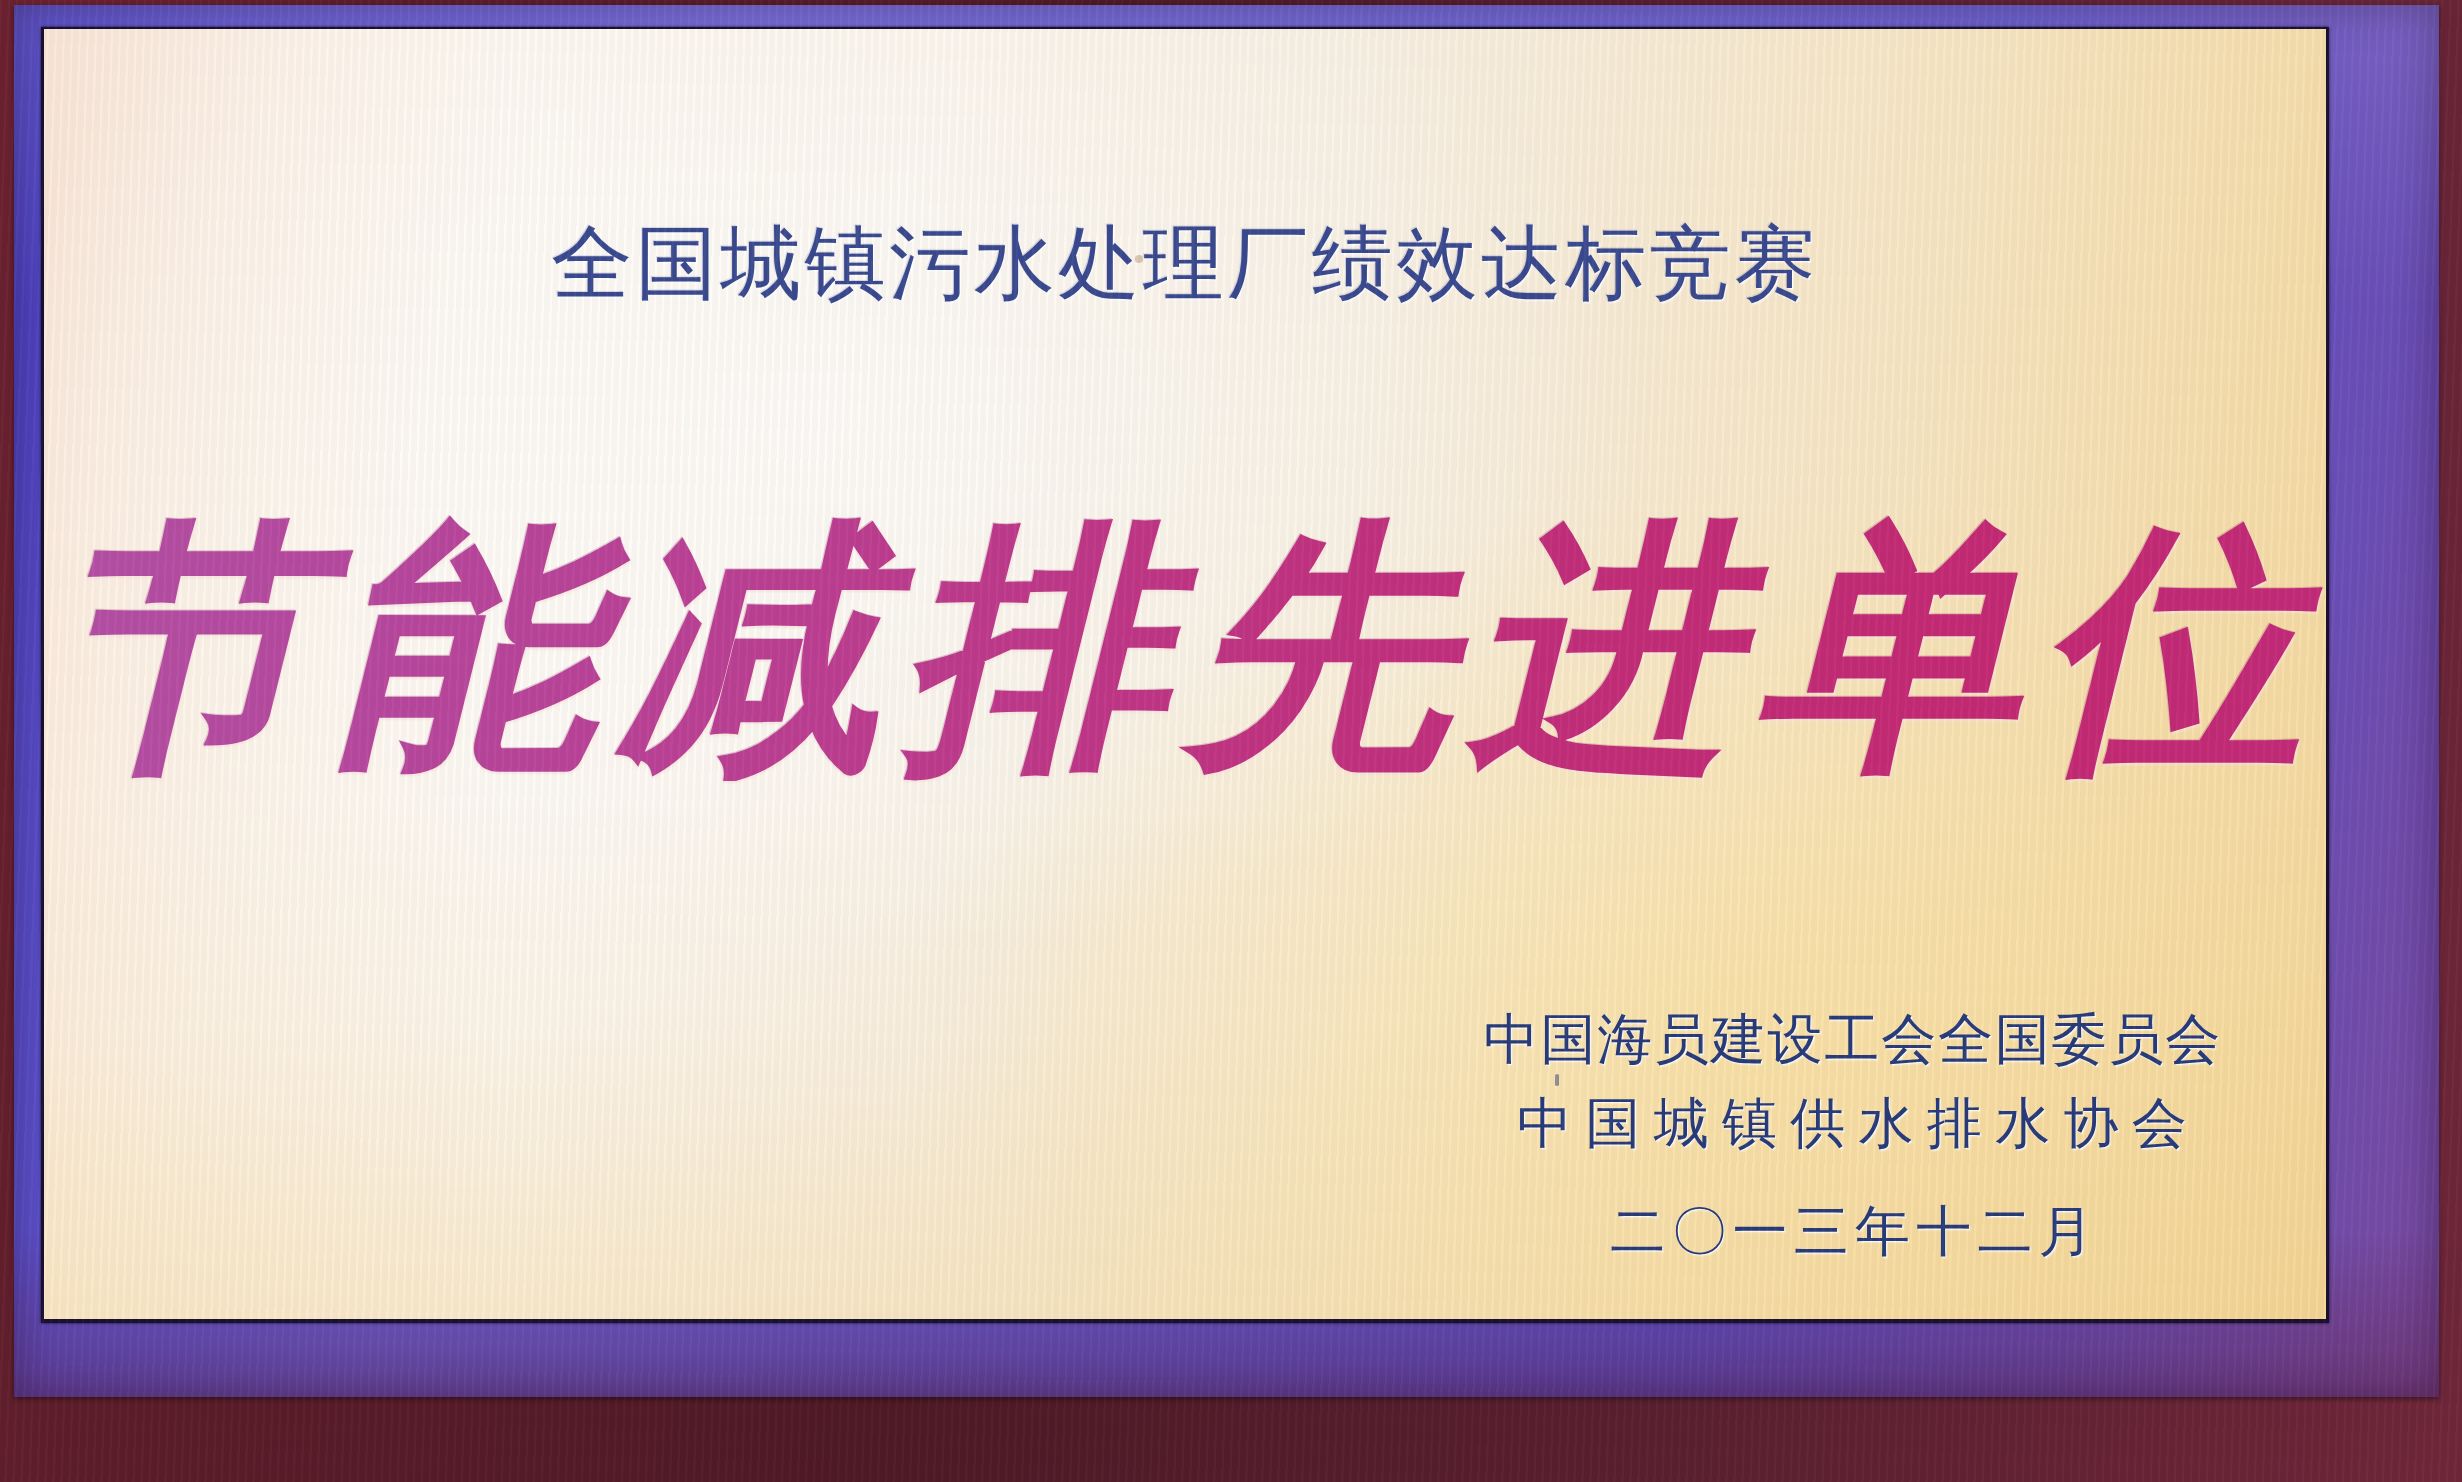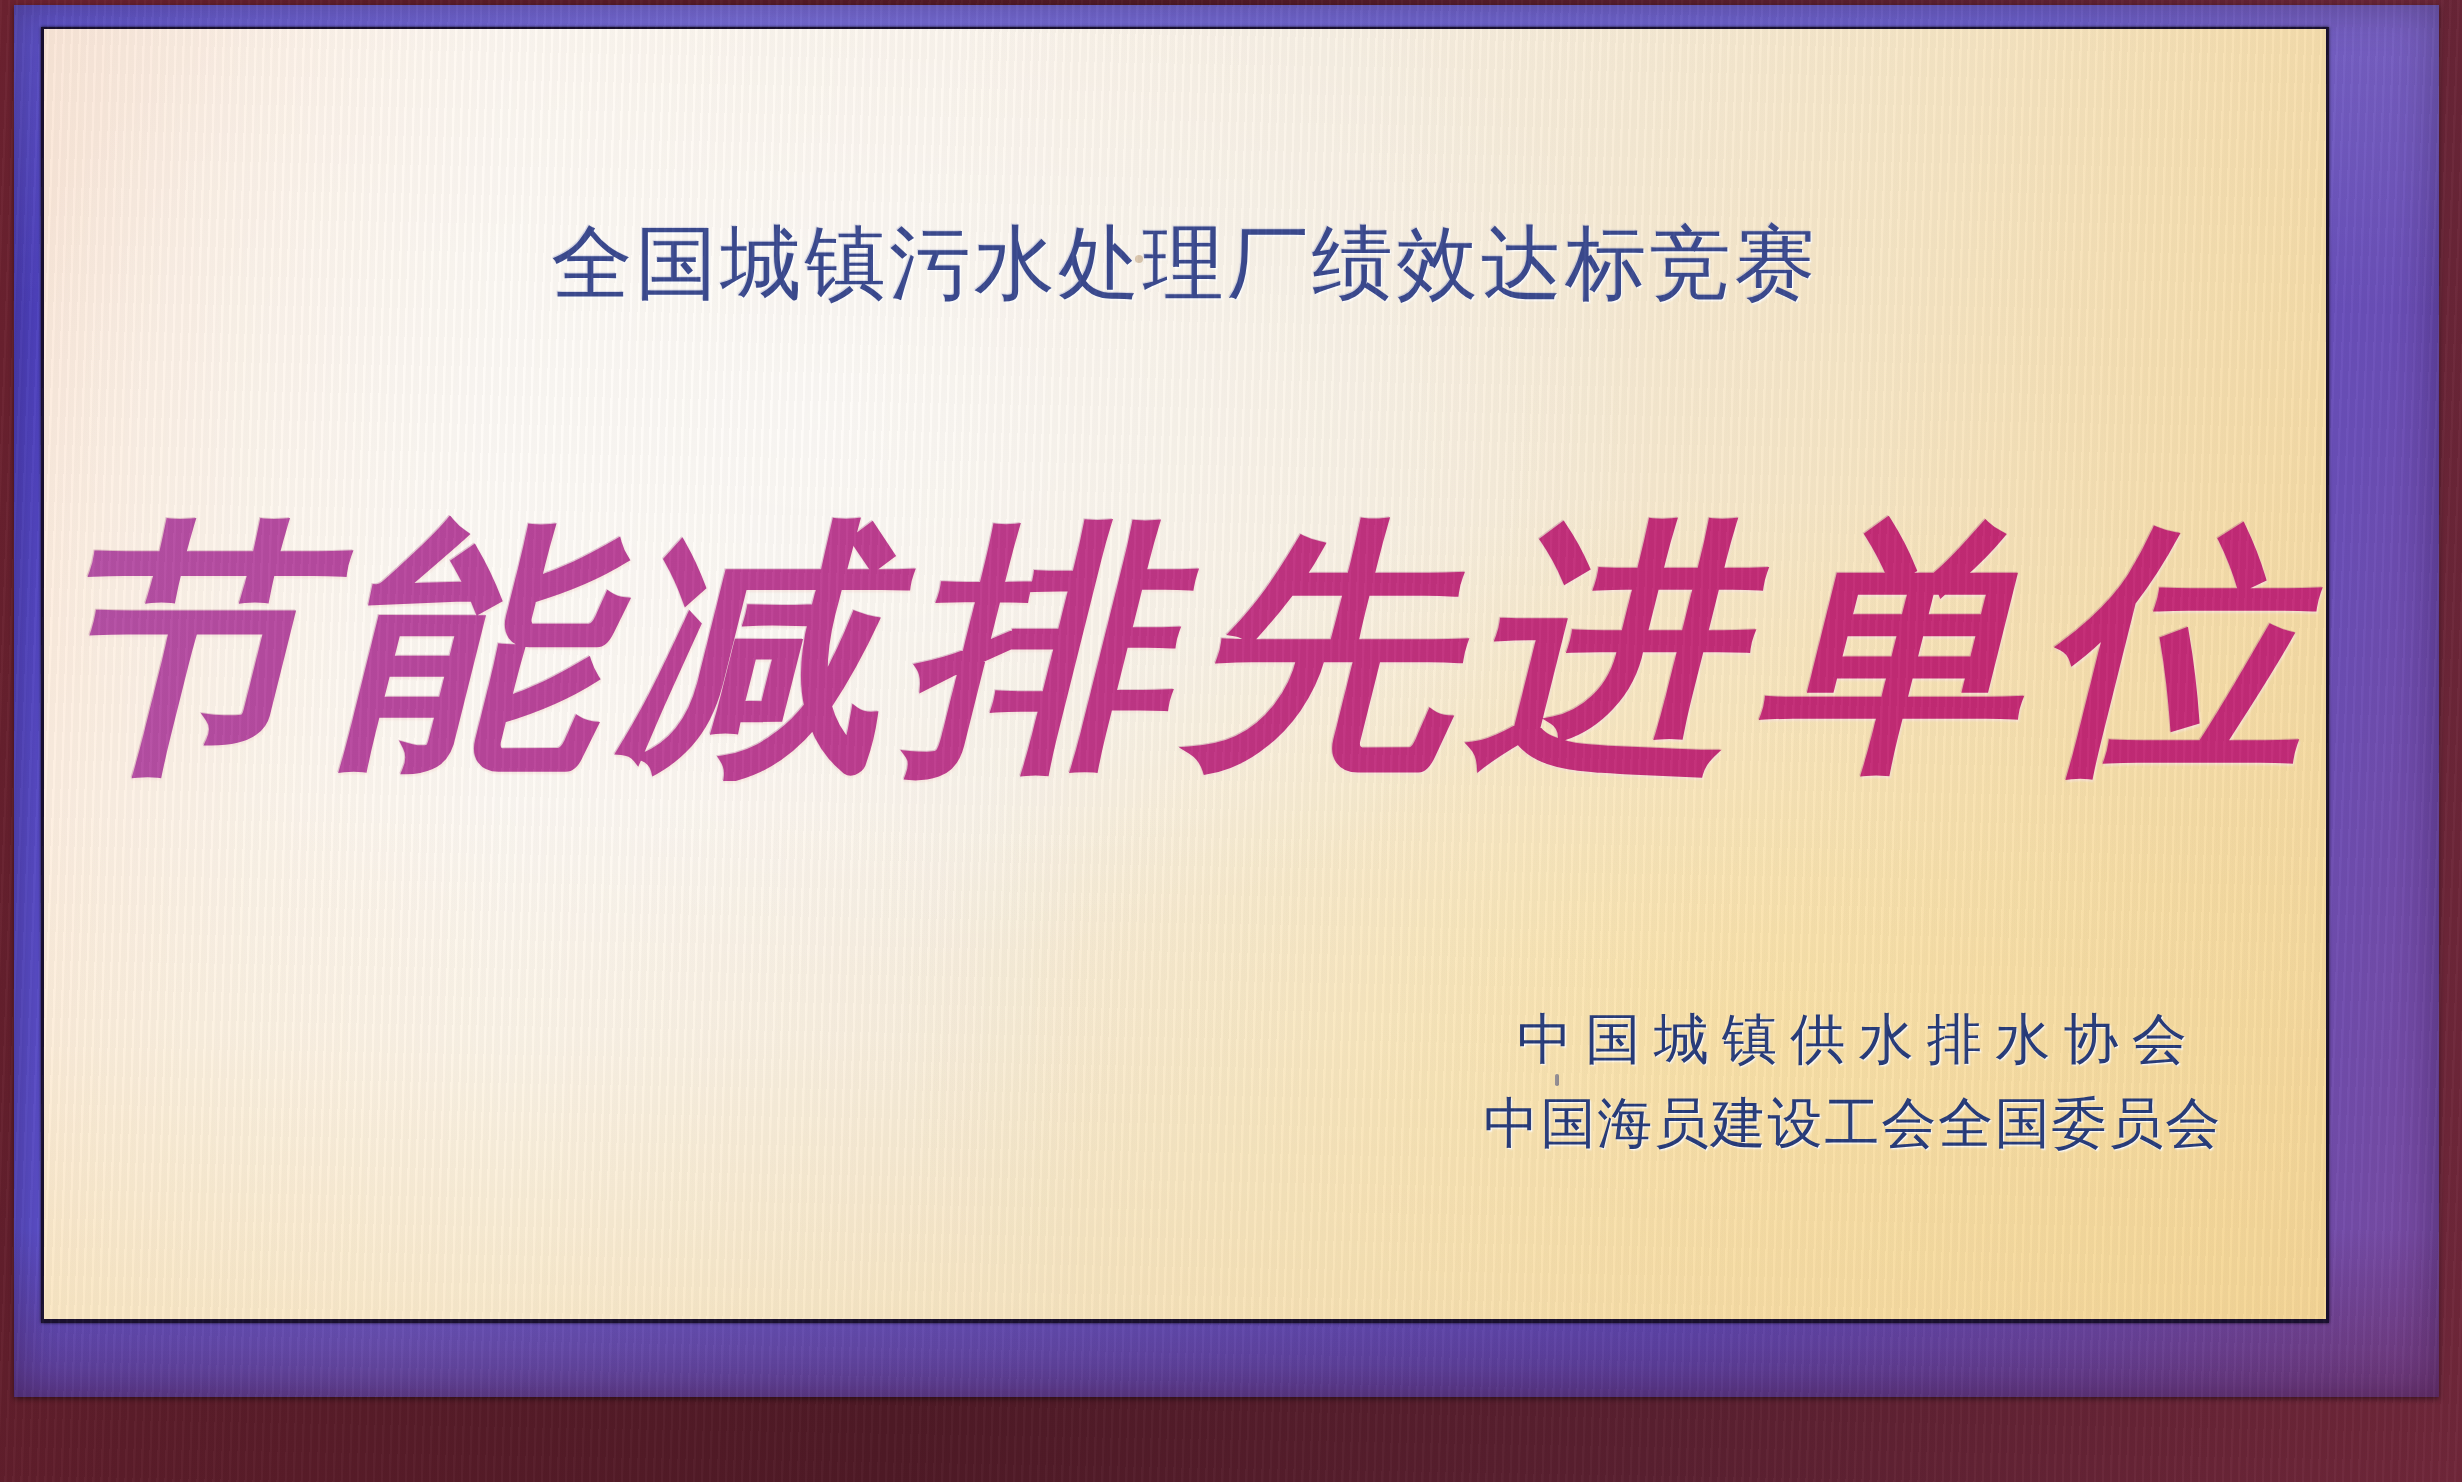--- a/index.html
+++ b/index.html
@@ -212,19 +212,20 @@
     <div id="face-warm"></div>
     <div id="face-bottomwarm"></div>
     <div id="face-speck"></div>
 
     <div id="header-line">全国城镇污水处理厂绩效达标竞赛</div>
 
     <div id="award-title">节能减排先进单位</div>
 
     <div id="signature-block">
       <div id="sig-speck"></div>
+      <div class="sig-org" id="sig-org-2">中国海员建设工会全国委员会</div>
       <div class="sig-org" id="sig-org-1">中国城镇供水排水协会</div>
-      <div class="sig-org" id="sig-org-2">中国海员建设工会全国委员会</div>
+      <div id="sig-date">二〇一三年十二月</div>
     </div>
 
   </div>
 </div>
 
 
 </body></html>

